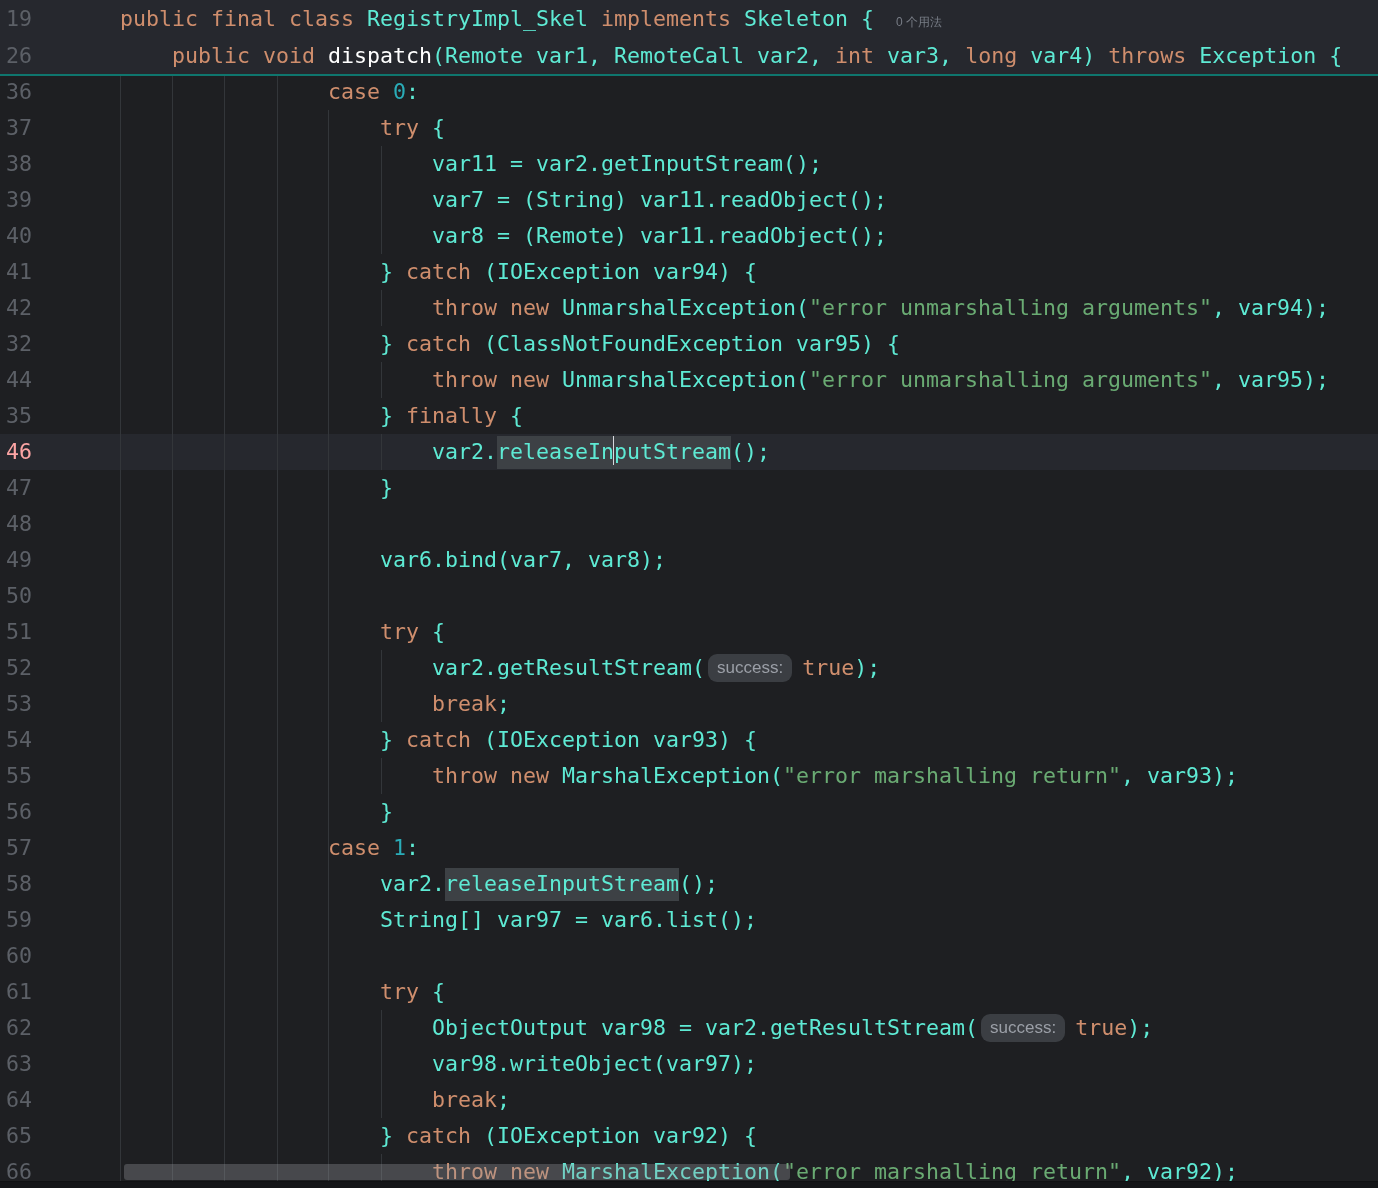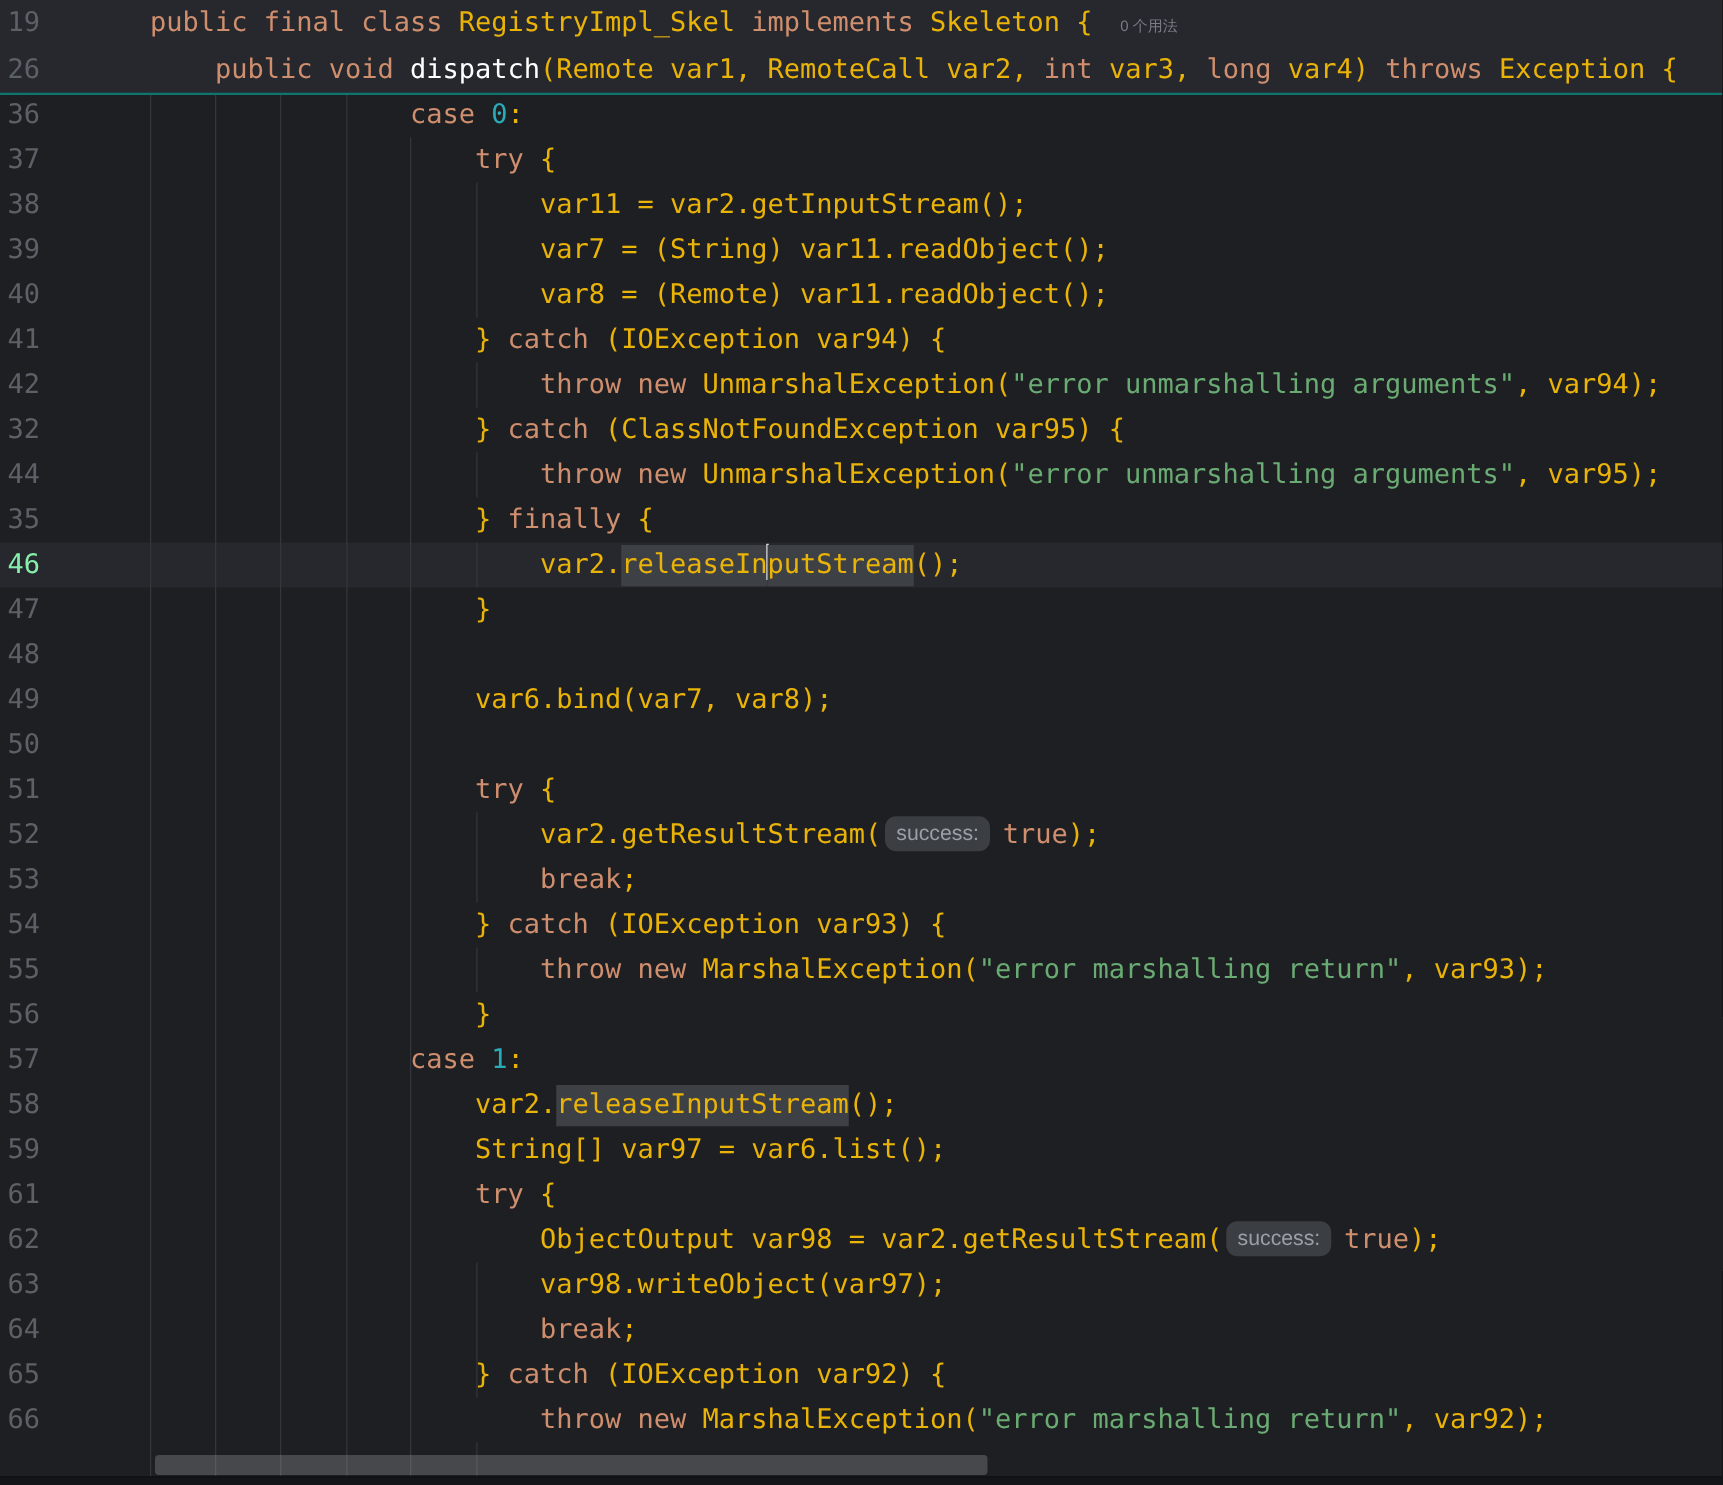--- a/index.html
+++ b/index.html
@@ -5,27 +5,27 @@
   html,body{margin:0;padding:0;background:#101113;}
   #screen{
     position:relative;width:1378px;height:1188px;overflow:hidden;
     background:#1e1f22;
     font-family:"DejaVu Sans Mono","Liberation Mono",monospace;
     font-size:21.6px;color:#bcbec4;
   }
   .row{display:flex;height:36px;line-height:36px;white-space:pre;}
   .row.current{background:#26282e;}
   .gutter{flex:0 0 46px;box-sizing:border-box;text-align:right;padding-right:14px;color:#5c6067;}
-  .gutter.cur{color:#86efac;}
+  .gutter.cur{color:#fca5a5;}
   .code{flex:1;padding-left:22px;white-space:pre;}
   #sticky{position:absolute;left:0;top:0;right:0;background:#26282e;border-bottom:2px solid #0f766e;z-index:5;}
   #sticky .row{height:37px;line-height:37px;background:#26282e;}
   #rows{position:absolute;left:0;top:74px;right:0;z-index:1;}
   .tk-k{color:#cf8e6d;}
-  .tk-d{color:#eab308;}
+  .tk-d{color:#5eead4;}
   .tk-s{color:#6aab73;}
   .tk-n{color:#2aacb8;}
   .tk-m{color:#ffffff;}
   .idbox{background:#3d4145;border-radius:0;padding:3px 0 5px;}
   .caret{display:inline-block;width:2px;height:29px;background:#d6d8dd;vertical-align:-6px;margin:0 -1px;}
   .inlay{
     display:inline-block;background:#3b3e43;color:#9b9fa7;border-radius:9px;
     font-family:"Liberation Sans","DejaVu Sans",sans-serif;font-size:17px;line-height:21px;
     padding:3px 9px 4px;margin:0 10px 0 3px;vertical-align:2px;
   }
@@ -65,20 +65,21 @@
       <div class="row"><span class="gutter">50</span><span class="code"></span></div>
       <div class="row"><span class="gutter">51</span><span class="code">                        <span class="tk-k">try </span><span class="tk-d">{</span></span></div>
       <div class="row"><span class="gutter">52</span><span class="code">                            <span class="tk-d">var2.getResultStream(</span><span class="inlay">success:</span><span class="tk-k">true</span><span class="tk-d">);</span></span></div>
       <div class="row"><span class="gutter">53</span><span class="code">                            <span class="tk-k">break</span><span class="tk-d">;</span></span></div>
       <div class="row"><span class="gutter">54</span><span class="code">                        <span class="tk-d">} </span><span class="tk-k">catch</span><span class="tk-d"> (IOException var93) {</span></span></div>
       <div class="row"><span class="gutter">55</span><span class="code">                            <span class="tk-k">throw </span><span class="tk-k">new </span><span class="tk-d">MarshalException(</span><span class="tk-s">"error marshalling return"</span><span class="tk-d">, var93);</span></span></div>
       <div class="row"><span class="gutter">56</span><span class="code">                        <span class="tk-d">}</span></span></div>
       <div class="row"><span class="gutter">57</span><span class="code">                    <span class="tk-k">case </span><span class="tk-n">1</span><span class="tk-d">:</span></span></div>
       <div class="row"><span class="gutter">58</span><span class="code">                        <span class="tk-d">var2.</span><span class="tk-d idbox">releaseInputStream</span><span class="tk-d">();</span></span></div>
       <div class="row"><span class="gutter">59</span><span class="code">                        <span class="tk-d">String[] var97 = var6.list();</span></span></div>
+      <div class="row"><span class="gutter">60</span><span class="code"></span></div>
       <div class="row"><span class="gutter">61</span><span class="code">                        <span class="tk-k">try </span><span class="tk-d">{</span></span></div>
       <div class="row"><span class="gutter">62</span><span class="code">                            <span class="tk-d">ObjectOutput var98 = var2.getResultStream(</span><span class="inlay">success:</span><span class="tk-k">true</span><span class="tk-d">);</span></span></div>
       <div class="row"><span class="gutter">63</span><span class="code">                            <span class="tk-d">var98.writeObject(var97);</span></span></div>
       <div class="row"><span class="gutter">64</span><span class="code">                            <span class="tk-k">break</span><span class="tk-d">;</span></span></div>
       <div class="row"><span class="gutter">65</span><span class="code">                        <span class="tk-d">} </span><span class="tk-k">catch</span><span class="tk-d"> (IOException var92) {</span></span></div>
       <div class="row"><span class="gutter">66</span><span class="code">                            <span class="tk-k">throw </span><span class="tk-k">new </span><span class="tk-d">MarshalException(</span><span class="tk-s">"error marshalling return"</span><span class="tk-d">, var92);</span></span></div>
     </div>
   <div id="guides">
       <div class="guide" style="left: 120px; top: 76px; height: 1105px;"></div>
       <div class="guide" style="left: 172px; top: 76px; height: 1105px;"></div>

